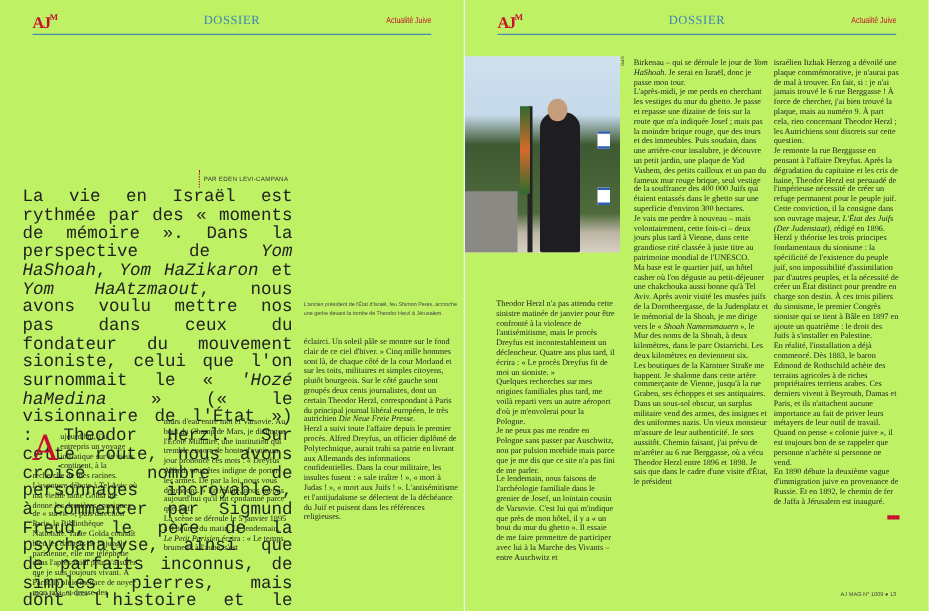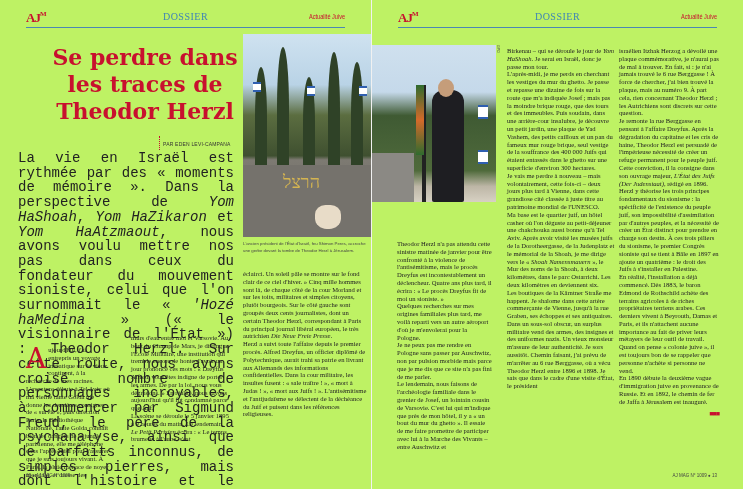--- a/index.html
+++ b/index.html
@@ -61,37 +61,23 @@
 </head>
 <body>
 
 <div class="page left">
   <div class="header">
     <span class="logo"><span>AJ</span><span class="small">M</span></span>
     <div class="section">DOSSIER</div>
     <span class="brand">Actualité Juive</span>
   </div>
 
-  <h1 class="title">Se perdre dans les traces de Theodor Herzl</h1>
   <div class="byline-rule"></div>
   <div class="byline">PAR EDEN LEVI-CAMPANA</div>
 
-  <div class="photo1">
-    <div class="tree" style="left:12px;height:100px;"></div>
-    <div class="tree" style="left:34px;height:120px;"></div>
-    <div class="tree" style="left:60px;height:90px;"></div>
-    <div class="tree" style="left:85px;height:115px;"></div>
-    <div class="tree" style="left:108px;height:105px;"></div>
-    <div class="flag" style="left:10px;top:48px;"></div>
-    <div class="flag" style="left:64px;top:52px;"></div>
-    <div class="flag" style="left:116px;top:52px;"></div>
-    <div class="stone"></div>
-    <div class="hebrew">הרצל</div>
-    <div class="pot"></div>
-  </div>
   <div class="caption1">L'ancien président de l'État d'Israël, feu Shimon Peres, accroche une gerbe devant la tombe de Theodor Herzl à Jérusalem.</div>
 
   <p class="lead"><span>La vie en Israël est rythmée par des « moments de mémoire ». Dans la perspective de </span><em>Yom HaShoah</em><span>, </span><em>Yom HaZikaron</em><span> et </span><em>Yom HaAtzmaout</em><span>, nous avons voulu mettre nos pas dans ceux du fondateur du mouvement sioniste, celui que l'on surnommait le « </span><em>'Hozé haMedina</em><span> » (« le visionnaire de l'État ») : Theodor Herzl. Sur cette route, nous avons croisé nombre de personnages incroyables, à commencer par Sigmund Freud, le père de la psychanalyse, ainsi que de parfaits inconnus, de simples pierres, mais dont l'histoire et le parcours forment la mosaïque du peuple juif.</span></p>
 
   <div class="col l1">
     <span class="dropcap">A</span><span>ujourd'hui, j'ai entrepris un voyage initiatique sur le vieux continent, à la recherche de mes racines. L'aventure débute à Tel Aviv où ma vieille tante Golda me donne les dernières consignes de « survie », puis direction Paris, la Bibliothèque Nationale. Tante Golda connaît bien les dangers de la jungle parisienne, elle me téléphone dans l'après-midi pour s'assurer que je suis toujours vivant. À Paris, la pluie menace de noyer mon taxi, et dresse des</span>
   </div>
   <div class="col l2">
     <div>murs d'eau entre moi et Varsovie. Au bout du Champ de Mars, je distingue l'École Militaire, une institution qui tremble encore de honte d'avoir un jour prononcé ces mots : « Dreyfus Alfred, vous êtes indigne de porter les armes. De par la loi, nous vous dégradons. » En réalité, nous savons aujourd'hui qu'il fut condamné parce que Juif.</div>
     <div><span>La scène se déroule le 5 janvier 1895 à 9 heures du matin. Le lendemain, </span><i>Le Petit Parisien</i><span> écrira : « Le temps, brumeux à l'aube, s'est</span></div>

